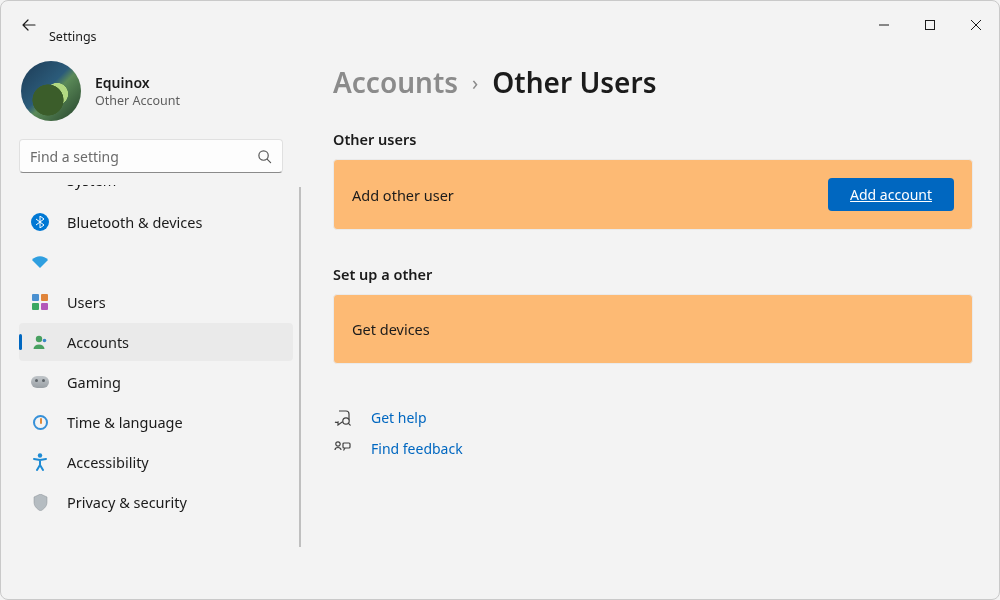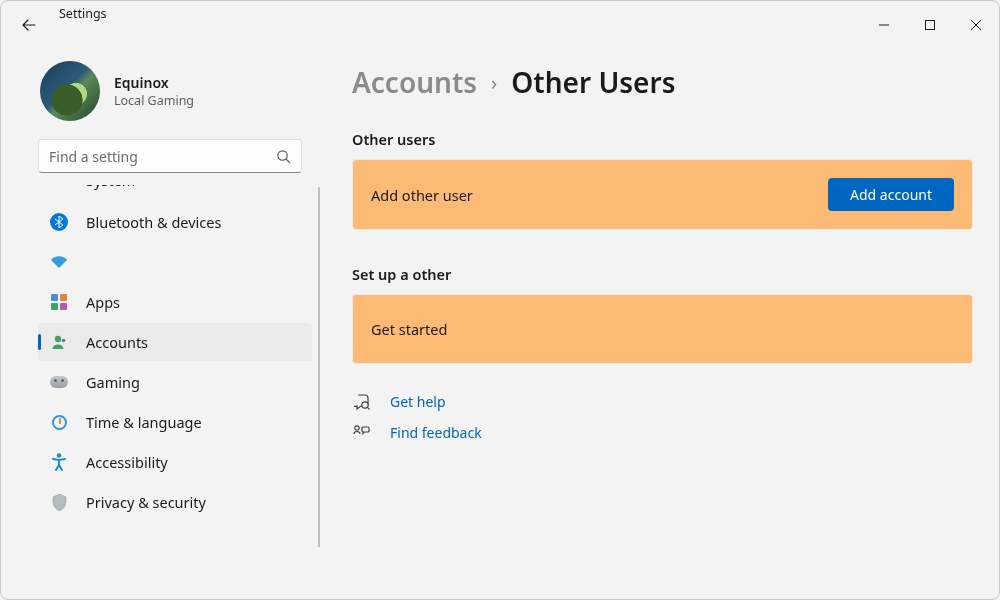--- a/index.html
+++ b/index.html
@@ -12,21 +12,21 @@
     border-radius: 8px;
     position: relative;
   }
   .titlebar {
     height: 48px;
     display: flex;
     align-items: center;
     justify-content: space-between;
     padding-left: 8px;
   }
-  .titlebar-left { display: flex; align-items: flex-start; gap: 10px; }
+  .titlebar-left { display: flex; align-items: flex-end; }
   .back-btn {
     width: 40px; height: 40px;
     display: flex; align-items: center; justify-content: center;
     border-radius: 4px;
   }
   .app-title { font-size: 12.5px; color: #1b1b1b; }
   .win-controls { display: flex; }
   .win-btn {
     width: 46px; height: 32px;
     display: flex; align-items: center; justify-content: center;
@@ -36,21 +36,20 @@
     display: flex;
     height: calc(600px - 48px);
   }
 
   .sidebar {
     width: 300px;
     flex: 0 0 300px;
     display: flex;
     flex-direction: column;
     padding: 6px 0 0 0;
-    margin-left: 19px;
   }
   .profile {
     display: flex;
     align-items: center;
     gap: 14px;
     padding: 6px 20px 18px 20px;
   }
   .avatar {
     width: 60px; height: 60px; border-radius: 50%;
     background:
@@ -162,26 +161,27 @@
   .card-label { font-size: 14.5px; }
   .primary-btn {
     background: #0067c0;
     color: #fff;
     border: none;
     border-radius: 4px;
     font-size: 14px;
     font-family: inherit;
     padding: 7px 22px;
     cursor: pointer;
+    text-decoration: underline;
   }
 
   .section2 { margin-top: 34px; }
   .card.tall { padding: 24px 18px; }
 
-  .footer-links { margin-top: 28px; display:flex; flex-direction:column; gap:12px;}
+  .footer-links { margin-top: 44px; display:flex; flex-direction:column; gap:12px;}
   .flink { display:flex; align-items:center; gap:20px; font-size:14px;}
   .flink a { color: #0067c0; text-decoration: none; cursor:pointer;}
   .flink-icon { width:18px; height:18px; display:flex; align-items:center; justify-content:center; color:#404040;}
 </style>
 </head>
 <body>
 
 <div class="titlebar">
   <div class="titlebar-left">
     <div class="back-btn">
@@ -209,21 +209,21 @@
     </div>
   </div>
 </div>
 
 <div class="layout">
   <aside class="sidebar">
     <div class="profile">
       <div class="avatar"></div>
       <div>
         <div class="profile-name">Equinox</div>
-        <div class="profile-sub">Local Gaming</div>
+        <div class="profile-sub">Other Account</div>
       </div>
     </div>
 
     <div class="search-wrap">
       <div class="search">
         <input type="text" placeholder="Find a setting" style="">
         <svg width="15" height="15" viewBox="0 0 16 16">
             <circle cx="7" cy="7" r="5" stroke="#5a5a5a" stroke-width="1.3" fill="none"></circle>
             <path d="M11 11l3.5 3.5" stroke="#5a5a5a" stroke-width="1.3" stroke-linecap="round"></path>
           </svg>
@@ -255,21 +255,21 @@
         </div>
         <div class="nav-item">
           <span class="nav-icon">
             <span class="icon-apps">
                 <i style="background:#4a90d0"></i>
                 <i style="background:#e0843a"></i>
                 <i style="background:#3aa862"></i>
                 <i style="background:#b458b8"></i>
               </span>
           </span>
-          <span>Apps</span>
+          <span>Users</span>
         </div>
         <div class="nav-item selected">
           <span class="nav-icon">
             <svg width="16" height="16" viewBox="0 0 16 16">
                 <circle cx="7" cy="5" r="3.2" fill="#48a060"></circle>
                 <path d="M1.5 15 a5.5 4.5 0 0 1 11 0 z" fill="#48a060"></path>
                 <circle cx="12.5" cy="6.5" r="1.8" fill="#3886c8"></circle>
               </svg>
           </span>
           <span>Accounts</span>
@@ -319,21 +319,21 @@
       <div class="section-head">Other users</div>
       <div class="card">
         <span class="card-label">Add other user</span>
         <button class="primary-btn">Add account</button>
       </div>
     </div>
 
     <div class="section2">
       <div class="section-head">Set up a other</div>
       <div class="card tall">
-        <span class="card-label">Get started</span>
+        <span class="card-label">Get devices</span>
       </div>
     </div>
 
     <div class="footer-links">
       <div class="flink">
         <span class="flink-icon">
           <svg width="17" height="17" viewBox="0 0 17 17">
               <path d="M4 2 h7 a3 3 0 0 1 3 3 v5 a3 3 0 0 1 -3 3 h-4 l-4 3 v-3 a3 3 0 0 1 -3 0" fill="none" stroke="#404040" stroke-width="1.2" transform="translate(1,0)"></path>
               <circle cx="12" cy="12" r="3.2" fill="#f3f3f3" stroke="#404040" stroke-width="1.2"></circle>
               <path d="M14.2 14.2 l2 2" stroke="#404040" stroke-width="1.2" stroke-linecap="round"></path>

